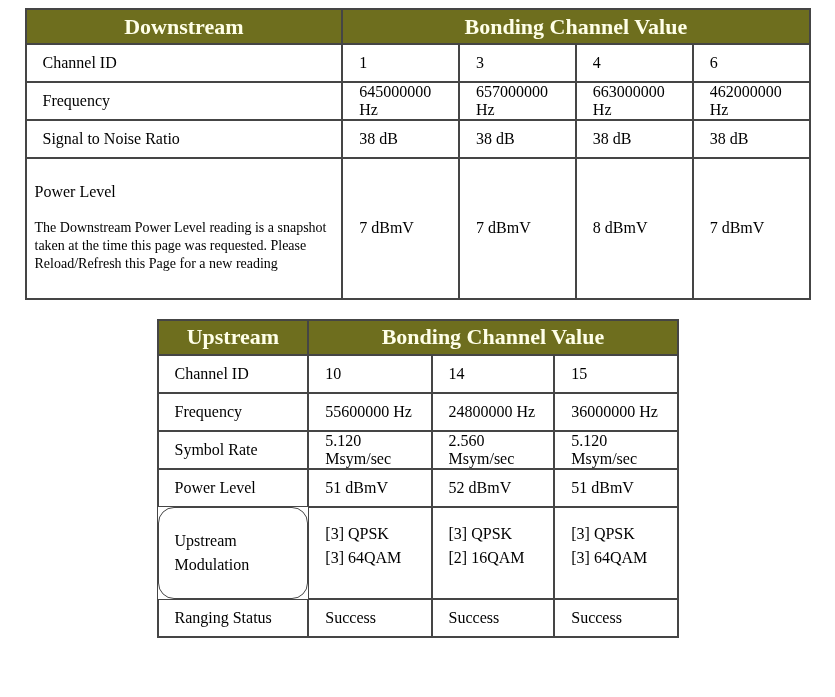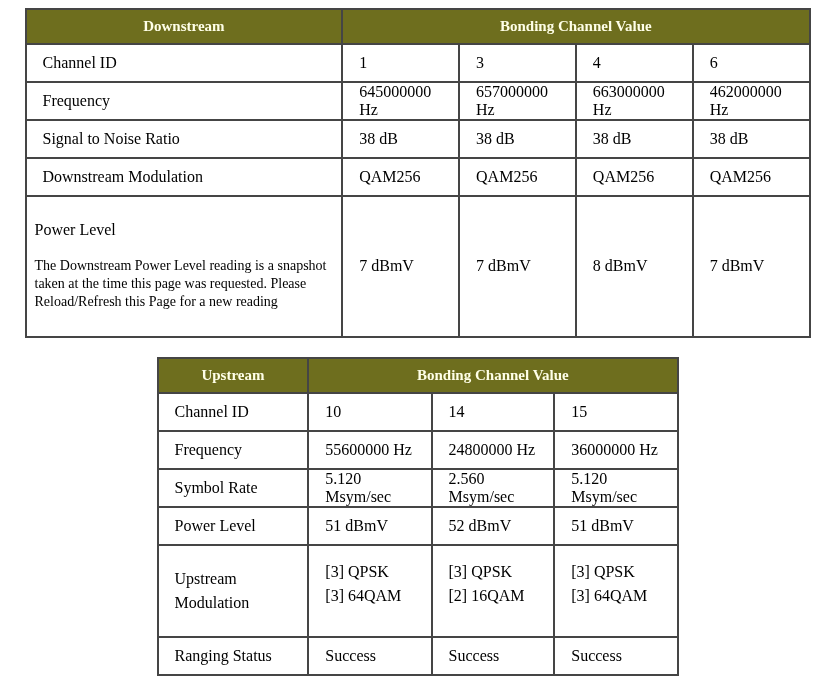--- a/index.html
+++ b/index.html
@@ -26,36 +26,36 @@
     border: 1px solid var(--border, #454545);
     font-size: 16px;
     vertical-align: middle;
     overflow: hidden;
     white-space: pre-line;
   }
   table.t th {
     background: var(--header-bg, #6E6E1E);
     color: var(--header-text, #FFFFE8);
     font-weight: bold;
-    font-size: 15px;
+    font-size: 22px;
     text-align: center;
     height: 33px;
     padding: 0 4px;
   }
   table.t td { padding: 0 16px; text-align: left; }
 
   .t1 { width: 786px; margin: 8px auto 0 auto; }
   .t1 td { height: 36px; }
   .t1 tr.power td { height: 82px; }
   .t1 td.lblcell { padding: 6px 8px; }
 
   .t2 { width: 522px; margin: 19px auto 0 auto; }
   .t2 td { height: 36px; }
   .t2 tr.mod td { height: 76px; padding-bottom: 14px; line-height: 1.45; }
-  .t2 tr.mod td.lbl { padding-bottom: 0; }
+  .t2 tr.mod td.lbl { padding-bottom: 0; border-radius: 16px; }
 
   .plabel { font-size: 16px; }
   .pnote  { font-size: 14px; line-height: 1.3; }
 </style>
 </head>
 <body>
 
 <div class="page">
 
   <table class="t t1">
@@ -84,27 +84,20 @@
       <td>657000000 Hz</td>
       <td>663000000 Hz</td>
       <td>462000000 Hz</td>
     </tr>
     <tr>
       <td class="lbl">Signal to Noise Ratio</td>
       <td>38 dB</td>
       <td>38 dB</td>
       <td>38 dB</td>
       <td>38 dB</td>
-    </tr>
-    <tr>
-      <td class="lbl">Downstream Modulation</td>
-      <td>QAM256</td>
-      <td>QAM256</td>
-      <td>QAM256</td>
-      <td>QAM256</td>
     </tr>
     <tr class="power">
       <td class="lbl lblcell">
         <div class="plabel">Power Level</div>
         <div class="pnote">The Downstream Power Level reading is a snapshot taken at the time this page was requested. Please Reload/Refresh this Page for a new reading</div>
       </td>
       <td>7 dBmV</td>
       <td>7 dBmV</td>
       <td>8 dBmV</td>
       <td>7 dBmV</td>

